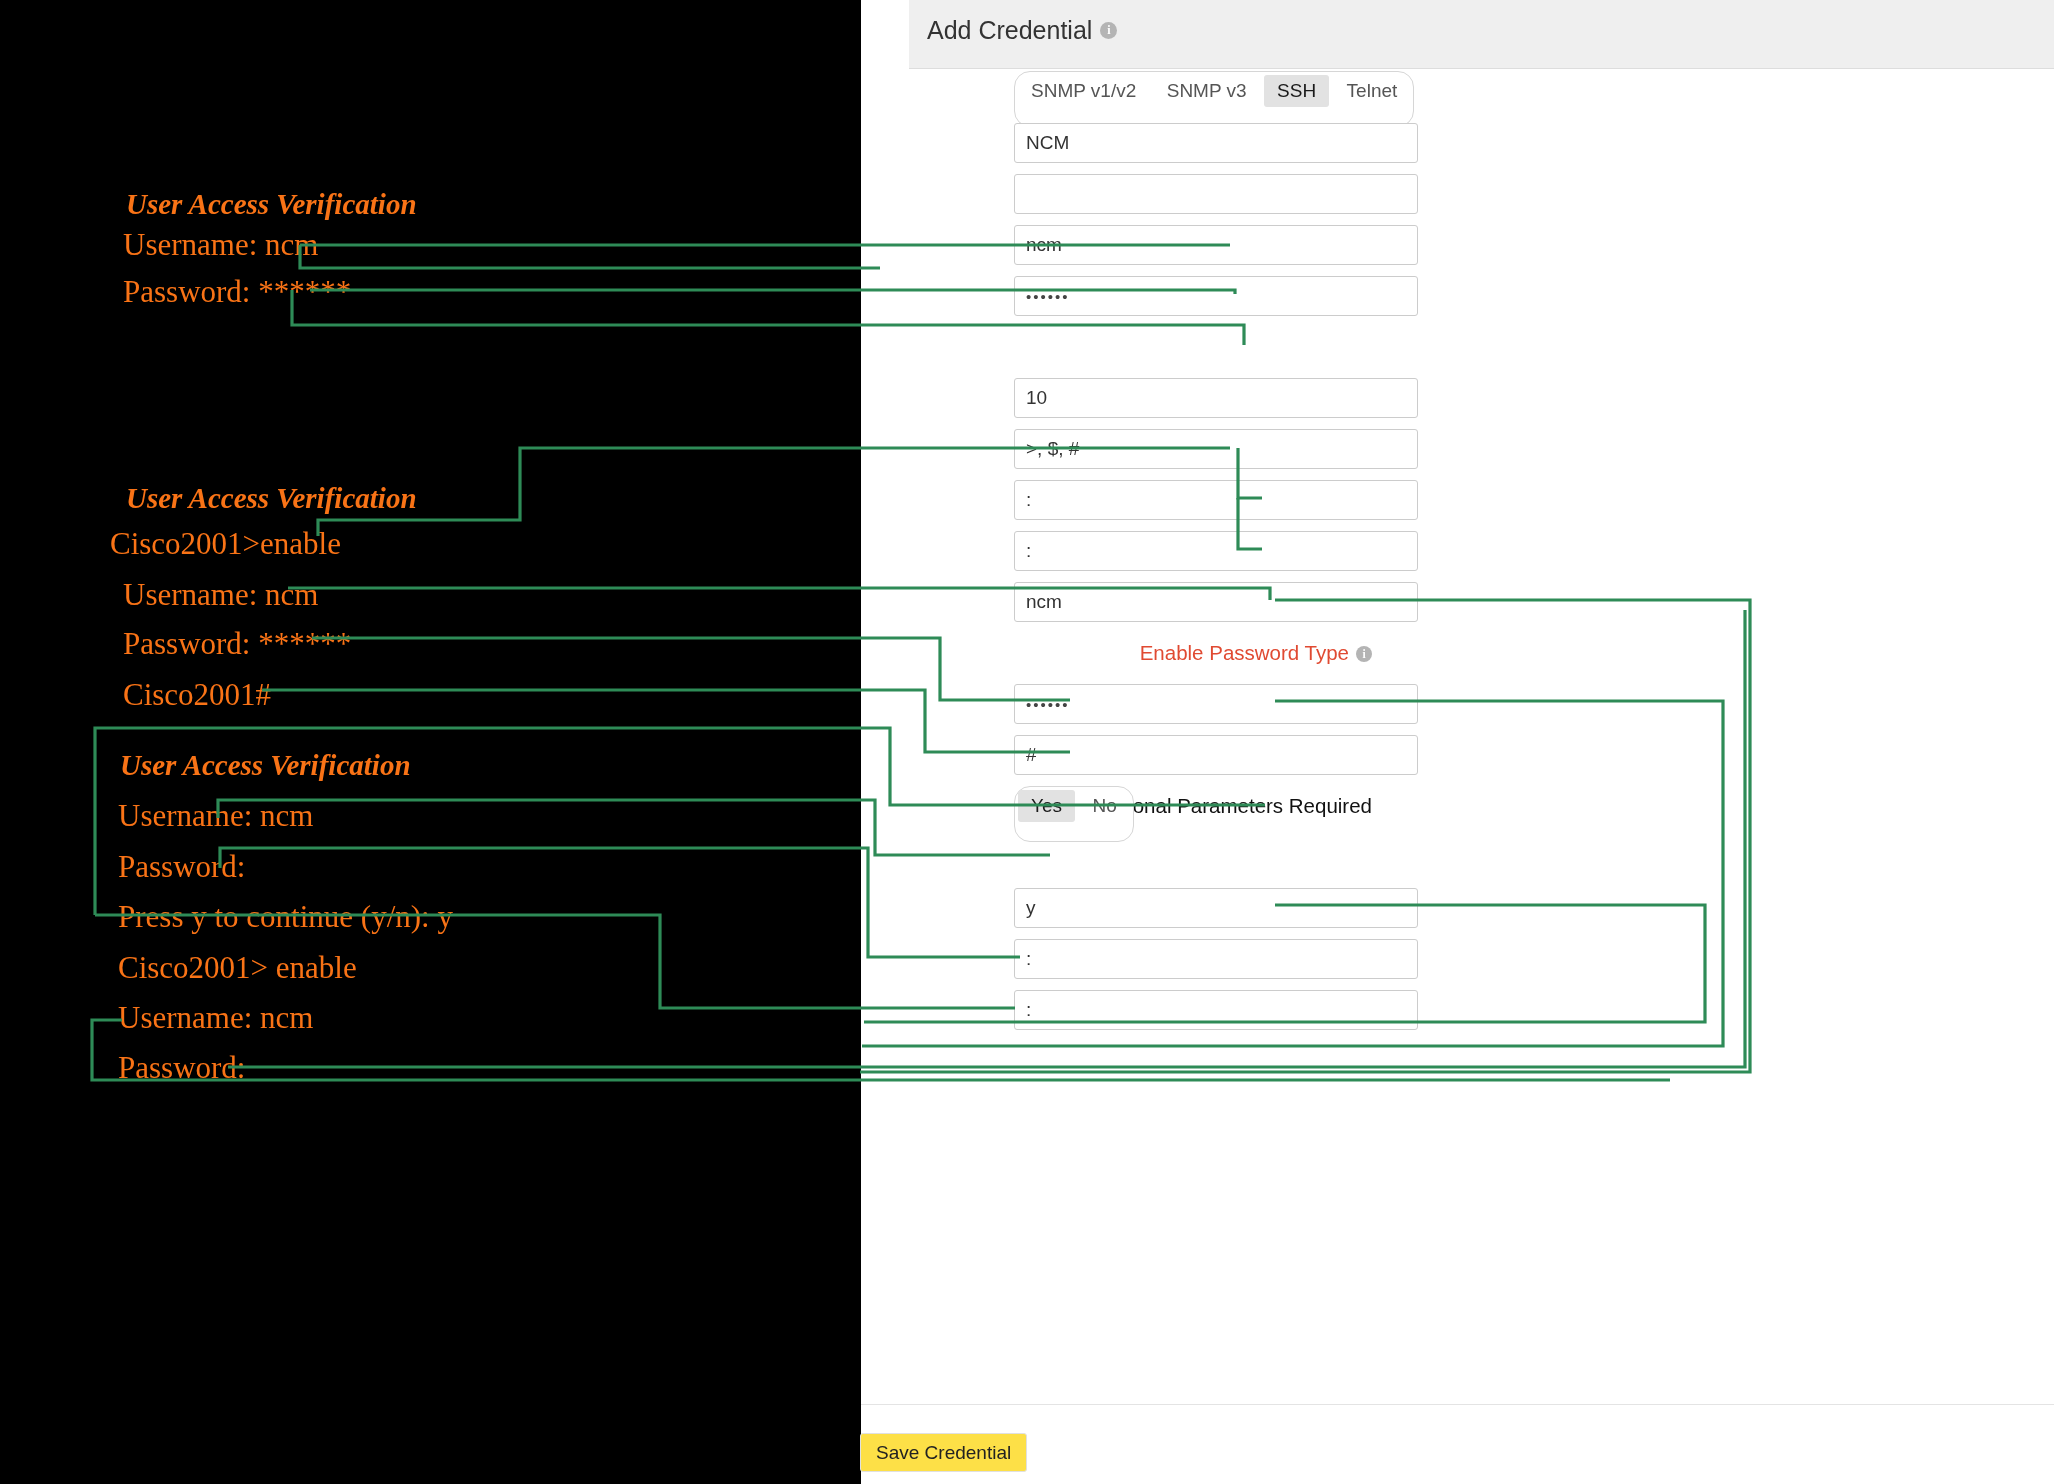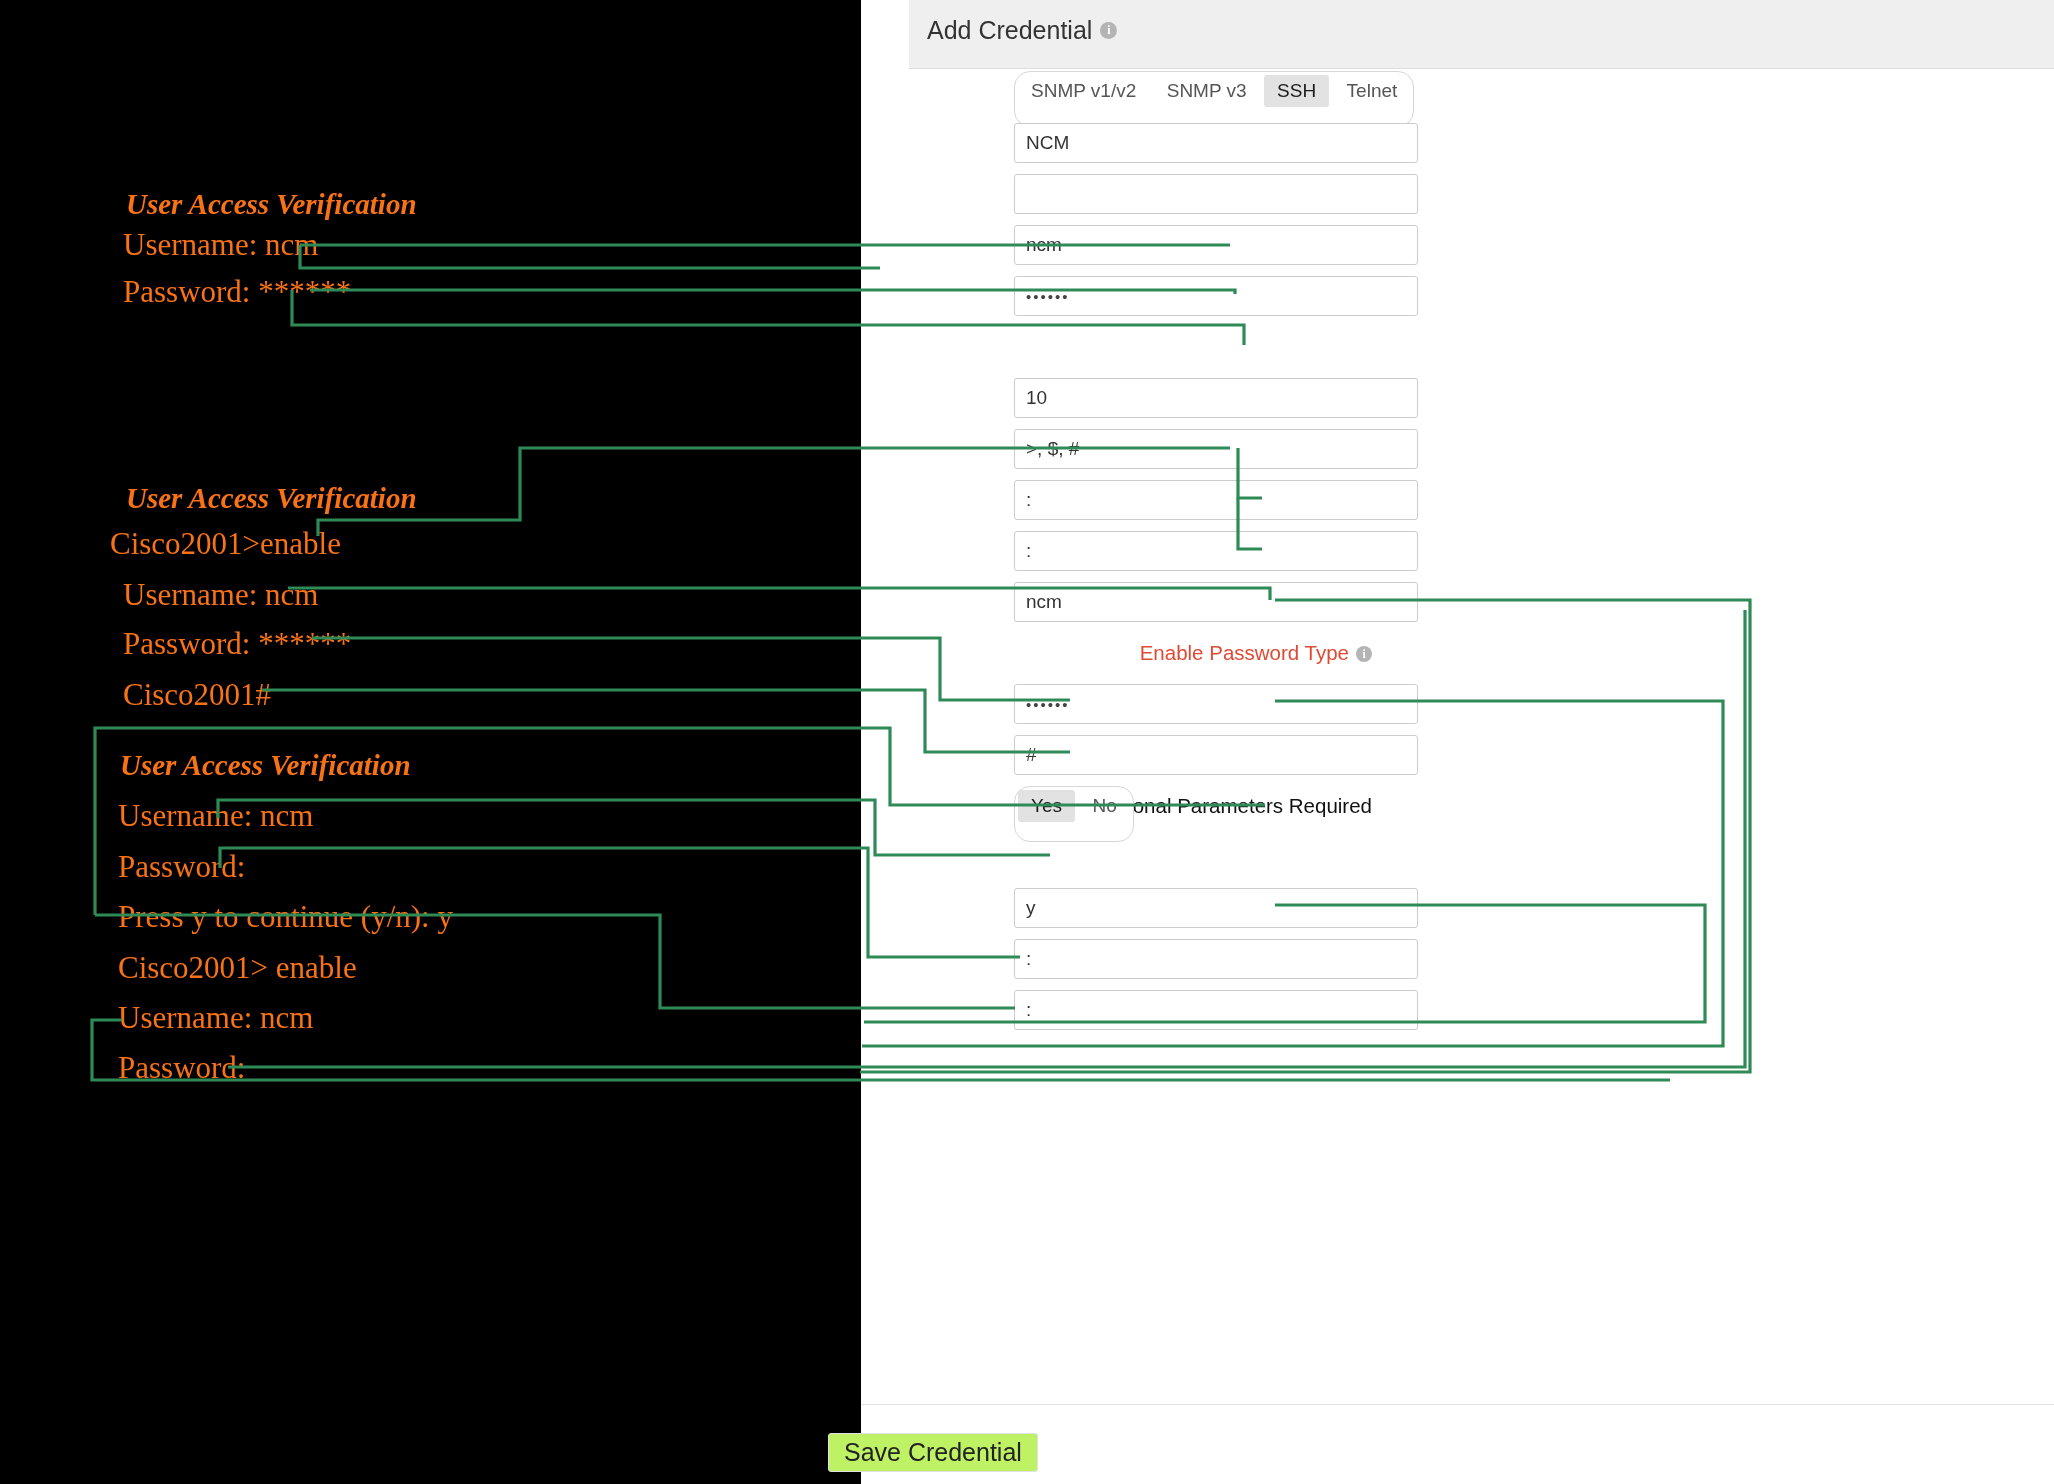--- a/index.html
+++ b/index.html
@@ -92,24 +92,24 @@
   }
   .radio-dot.on{border-color:#1a73e8;}
   .radio-dot.on:after{
     content:"";position:absolute;left:3px;top:3px;width:7px;height:7px;
     border-radius:50%;background:#1a73e8;
   }
 
   
   #footer-sep{position:absolute;left:861px;top:1404px;width:1193px;height:1px;background:#e4e4e4;z-index:1;}
   #save-btn{
-    position:absolute;left:828px;top:1433px;
-    background:#bef264;border:1px solid #e0e0e0;border-radius:3px;
+    position:absolute;left:860px;top:1433px;
+    background:#fde047;border:1px solid #e0e0e0;border-radius:3px;
     padding:0 15px;height:37px;line-height:37px;
-    font-size:25px;color:#222222;cursor:pointer;
+    font-size:19px;color:#222222;cursor:pointer;
     font-family:"Liberation Sans",sans-serif;z-index:3;
   }
 
   
   #wires{position:absolute;left:0;top:0;width:2054px;height:1484px;z-index:2;pointer-events:none;}
 </style>
 </head>
 <body>
 
 <div id="terminal">

